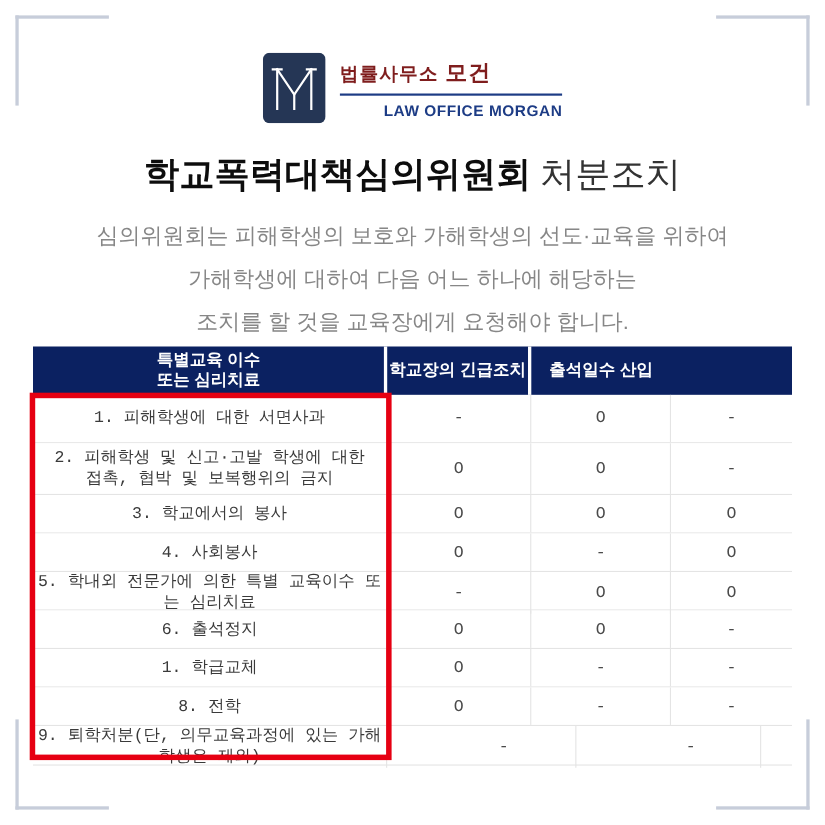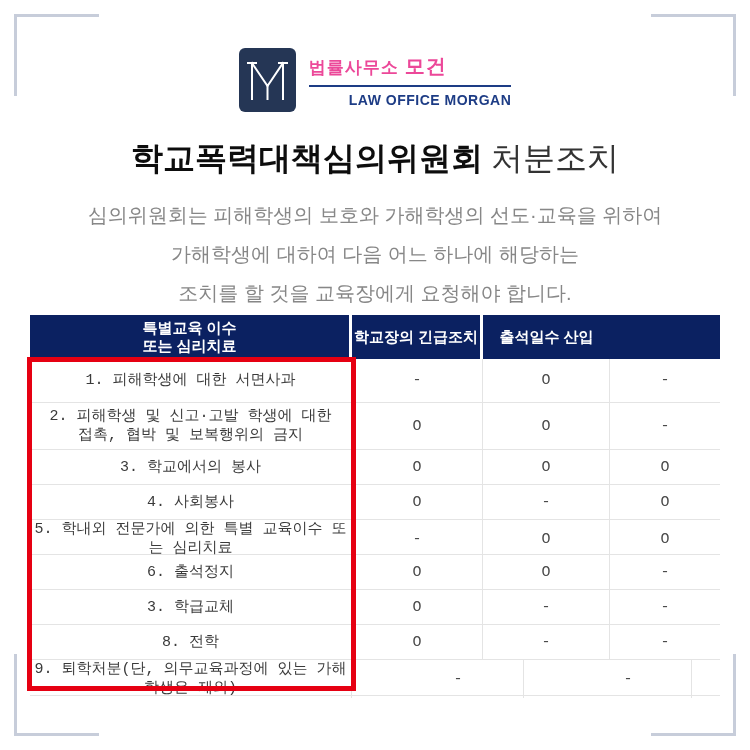--- a/index.html
+++ b/index.html
@@ -11,21 +11,21 @@
   .corner{position:absolute;width:82px;height:79px;}
   .corner.tl{left:14px;top:14px;border-left:3px solid #c7cdda;border-top:3px solid #c7cdda;}
   .corner.tr{right:14px;top:14px;border-right:3px solid #c7cdda;border-top:3px solid #c7cdda;}
   .corner.bl{left:14px;bottom:14px;border-left:3px solid #c7cdda;border-bottom:3px solid #c7cdda;}
   .corner.br{right:14px;bottom:14px;border-right:3px solid #c7cdda;border-bottom:3px solid #c7cdda;}
 
   
   .logo-row{position:absolute;top:48px;left:0;width:100%;display:flex;justify-content:center;align-items:center;gap:13px;}
   .logo-mark{width:57px;height:64px;display:block;}
   .logo-text{display:flex;flex-direction:column;align-items:stretch;}
-  .logo-kr{display:flex;align-items:baseline;gap:6px;color:#ec4899;padding-bottom:5px;border-bottom:2px solid #1d3c85;}
+  .logo-kr{display:flex;align-items:baseline;gap:6px;color:#7f1d1d;padding-bottom:5px;border-bottom:2px solid #1d3c85;}
   .logo-kr .prefix{font-size:17px;font-weight:700;letter-spacing:1px;}
   .logo-kr .brand{font-size:20px;font-weight:700;letter-spacing:1px;}
   .logo-en{margin-top:5px;color:#1d3c85;font-size:14px;font-weight:800;letter-spacing:0.5px;white-space:nowrap;padding-left:40px;}
 
   
   .title{position:absolute;top:137px;left:0;width:100%;text-align:center;font-size:32px;color:#111;}
   .title .t-bold{font-weight:800;color:#0d0d0d;}
   .title .t-light{font-weight:400;color:#333;margin-left:8px;}
 
   
@@ -140,21 +140,21 @@
         <div class="cell mark">O</div>
         <div class="cell mark">O</div>
       </div>
       <div class="trow">
         <div class="cell label">6. 출석정지</div>
         <div class="cell mark">O</div>
         <div class="cell mark">O</div>
         <div class="cell mark">-</div>
       </div>
       <div class="trow">
-        <div class="cell label">3. 학급교체</div>
+        <div class="cell label">1. 학급교체</div>
         <div class="cell mark">O</div>
         <div class="cell mark">-</div>
         <div class="cell mark">-</div>
       </div>
       <div class="trow">
         <div class="cell label">8. 전학</div>
         <div class="cell mark">O</div>
         <div class="cell mark">-</div>
         <div class="cell mark">-</div>
       </div>

